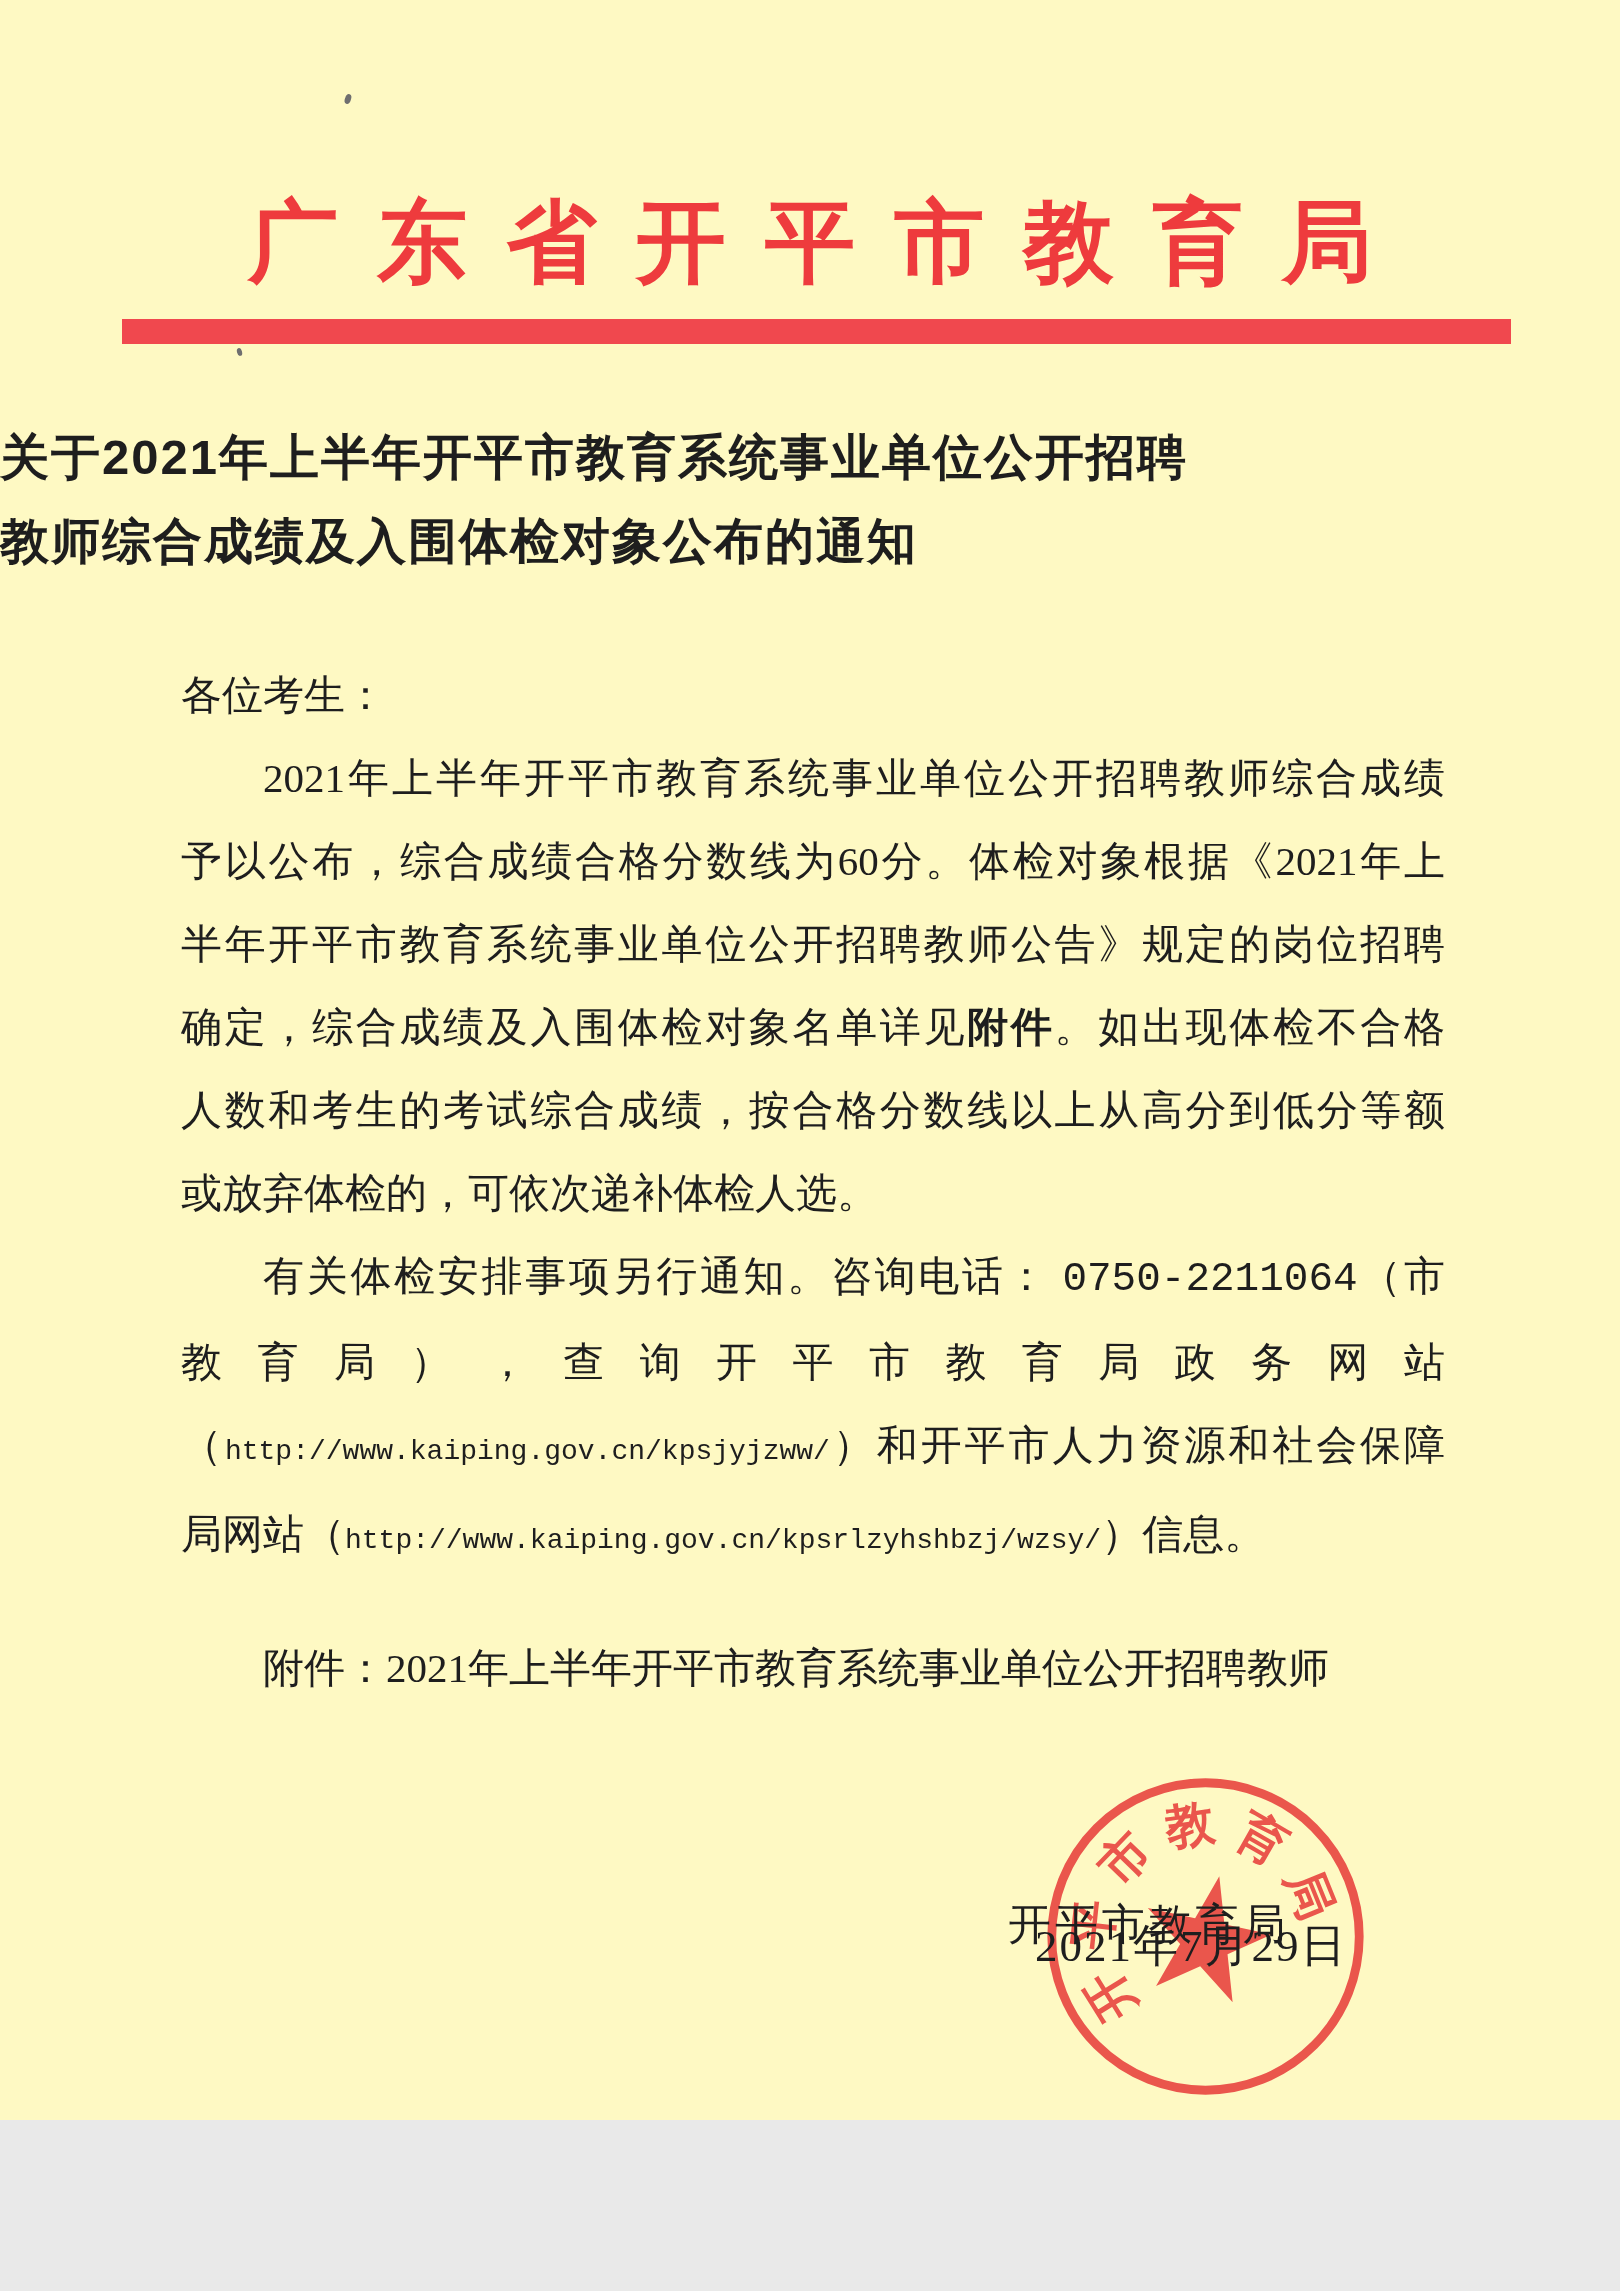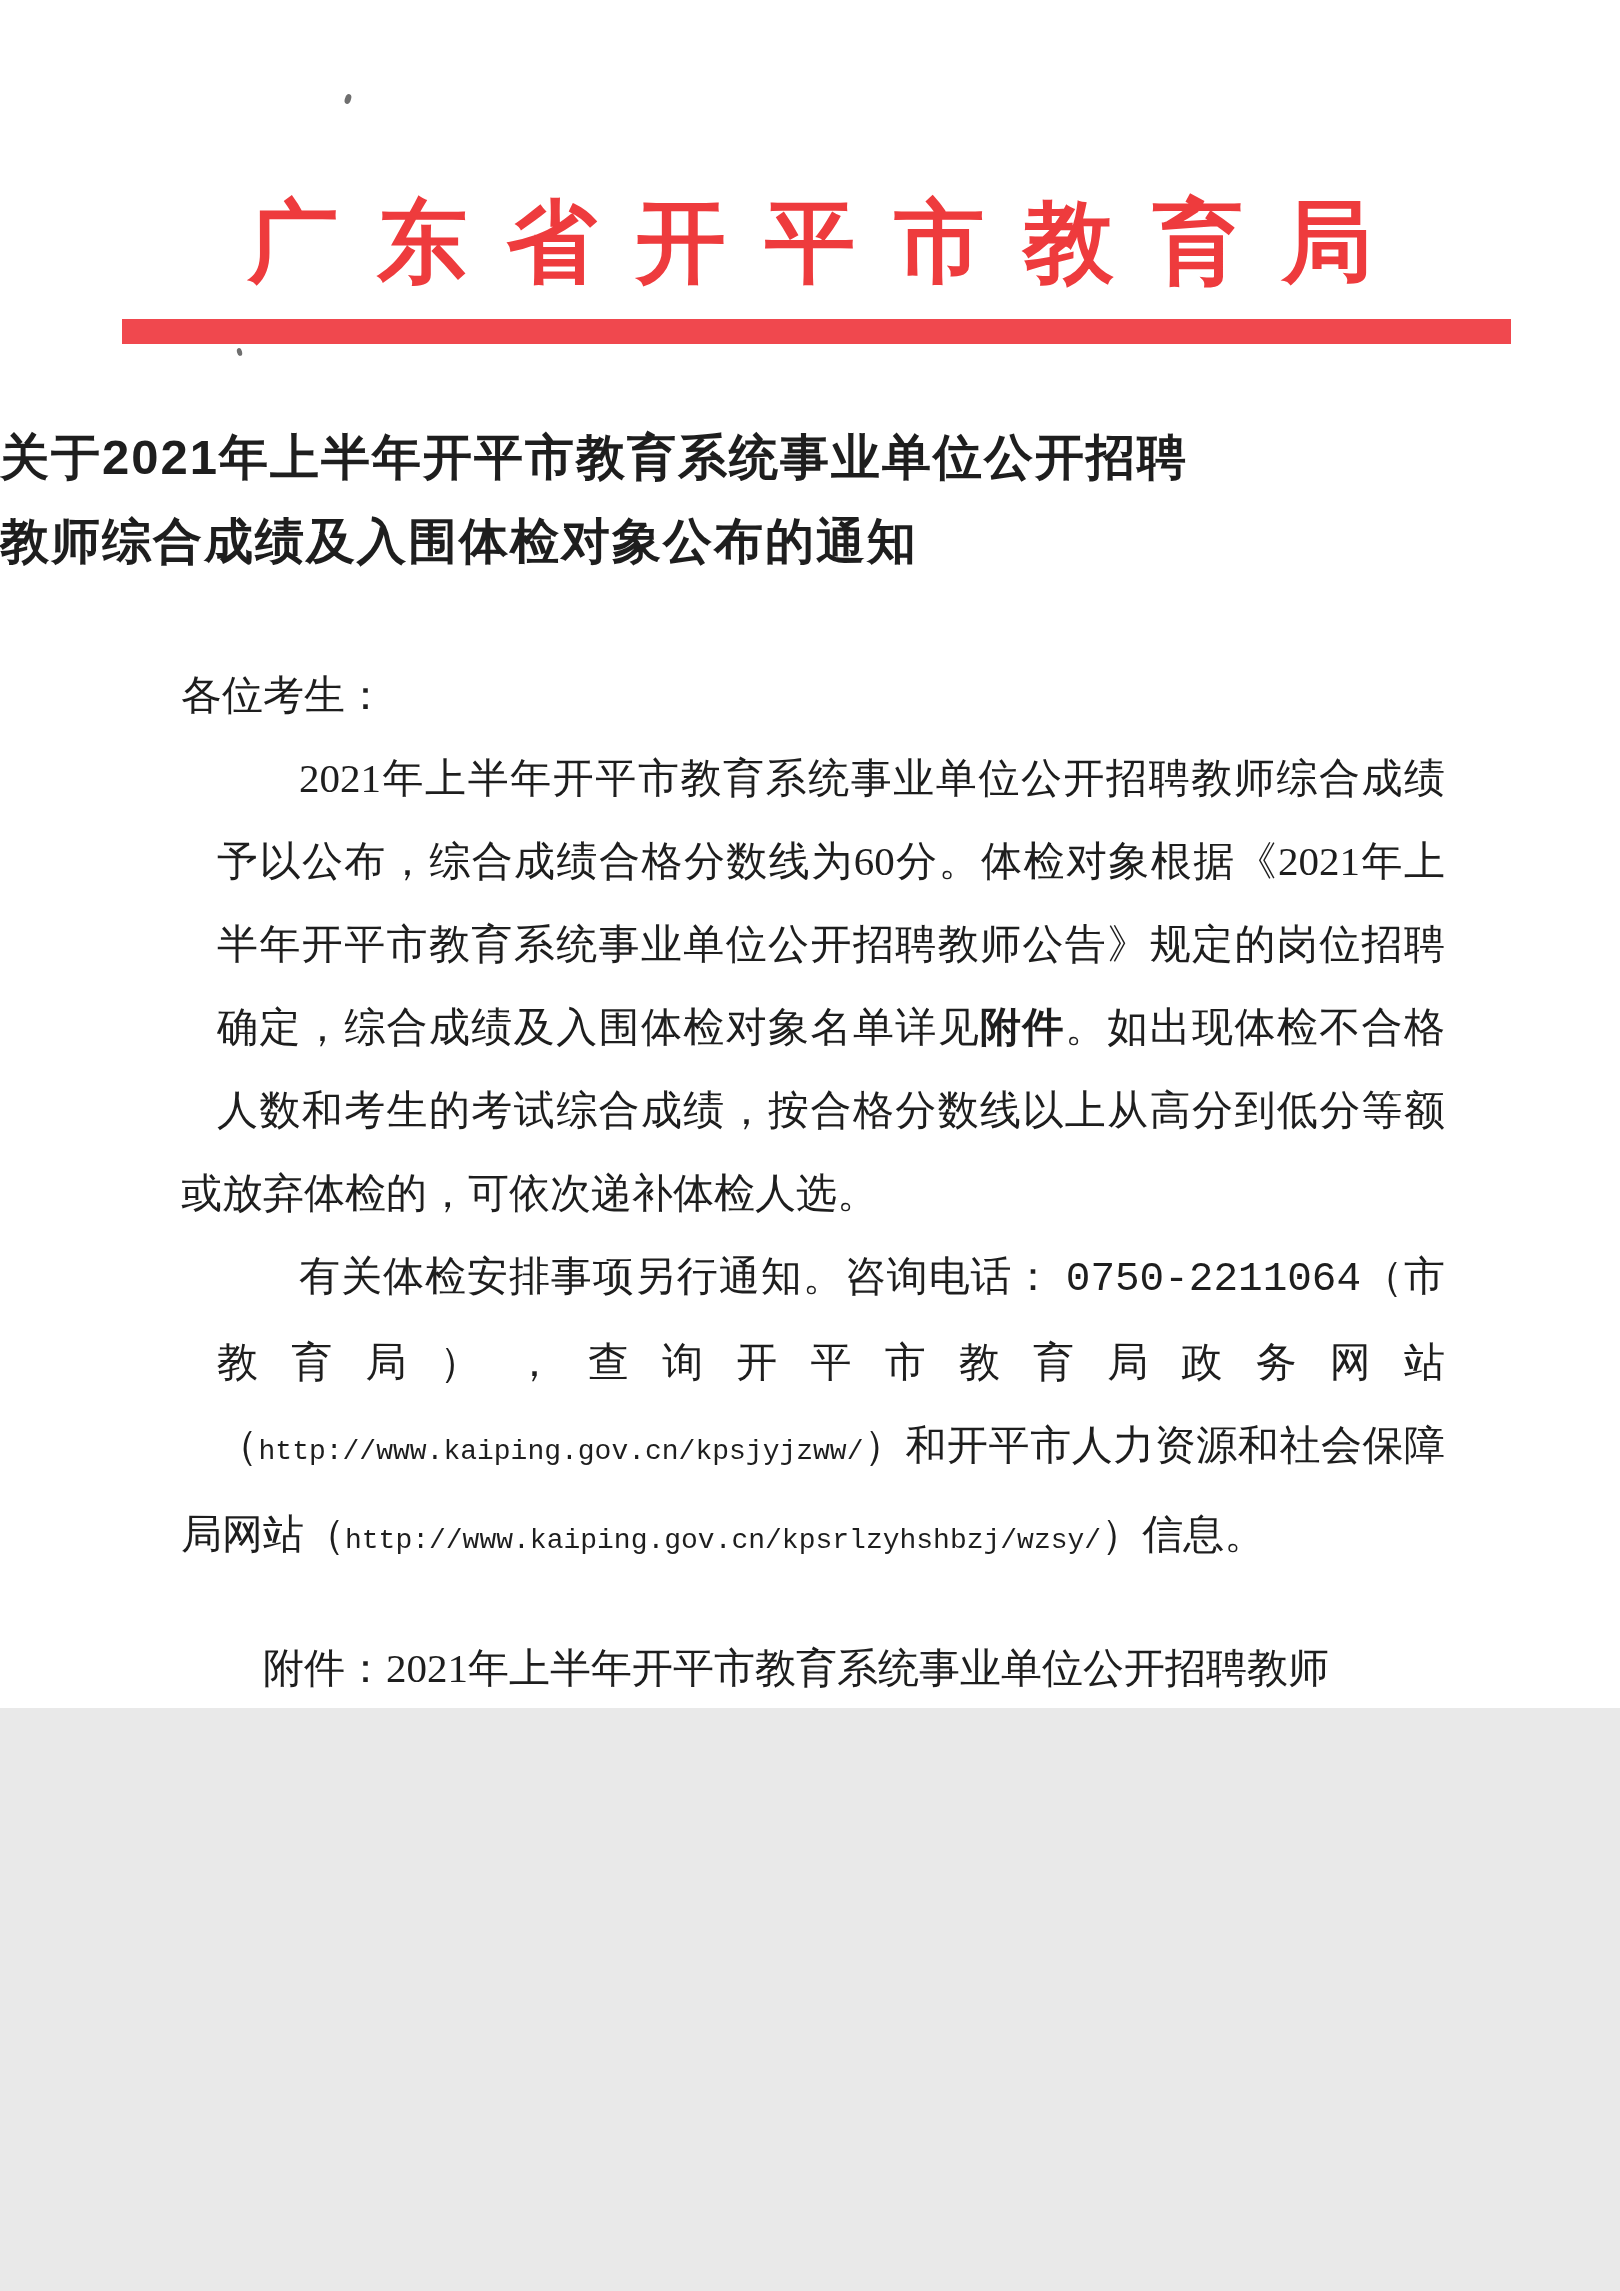--- a/index.html
+++ b/index.html
@@ -1,20 +1,20 @@
 <!DOCTYPE html>
 <html><head>
 <meta charset="utf-8">
 <style>
   html,body{margin:0;padding:0;background:#e9e9e9;}
   .page{
     position:relative;
-    width:1620px;height:1708px;
+    width:1620px;height:2120px;
     margin:0 auto;
-    background:#ffffff;
+    background:#fef9c3;
     overflow:hidden;
     color:#1e1e1e;
     font-family:"Liberation Serif", serif;
   }
   
   .agency{
     position:absolute;left:248px;top:192px;width:1124px;
     font-size:90px;line-height:102px;font-weight:700;
     color:#ee3b3d;
     text-align:justify;text-align-last:justify;
@@ -31,21 +31,21 @@
     text-align:left;
     font-family:"Liberation Sans", sans-serif;
     font-weight:700;font-size:49px;line-height:84px;letter-spacing:2px;
   }
   
   .body-text{
     position:absolute;left:181px;top:654px;width:1264px;
     font-size:41px;line-height:83px;
   }
   .line{min-height:83px;}
-  .jfull{text-align:justify;text-align-last:justify;margin-left:36px;}
+  .jfull{text-align:justify;text-align-last:justify;}
   .ind{text-indent:82px;}
   .bold{font-weight:700;font-family:"Liberation Sans", sans-serif;}
   .url{font-family:"Liberation Mono", monospace;font-size:28px;}
   .num{font-family:"Liberation Mono", monospace;font-size:41px;}
   .att{margin-top:45px;}
   
   .sig{
     position:absolute;left:1008px;top:1896px;
     font-size:43px;letter-spacing:3.9px;z-index:3;
   }

